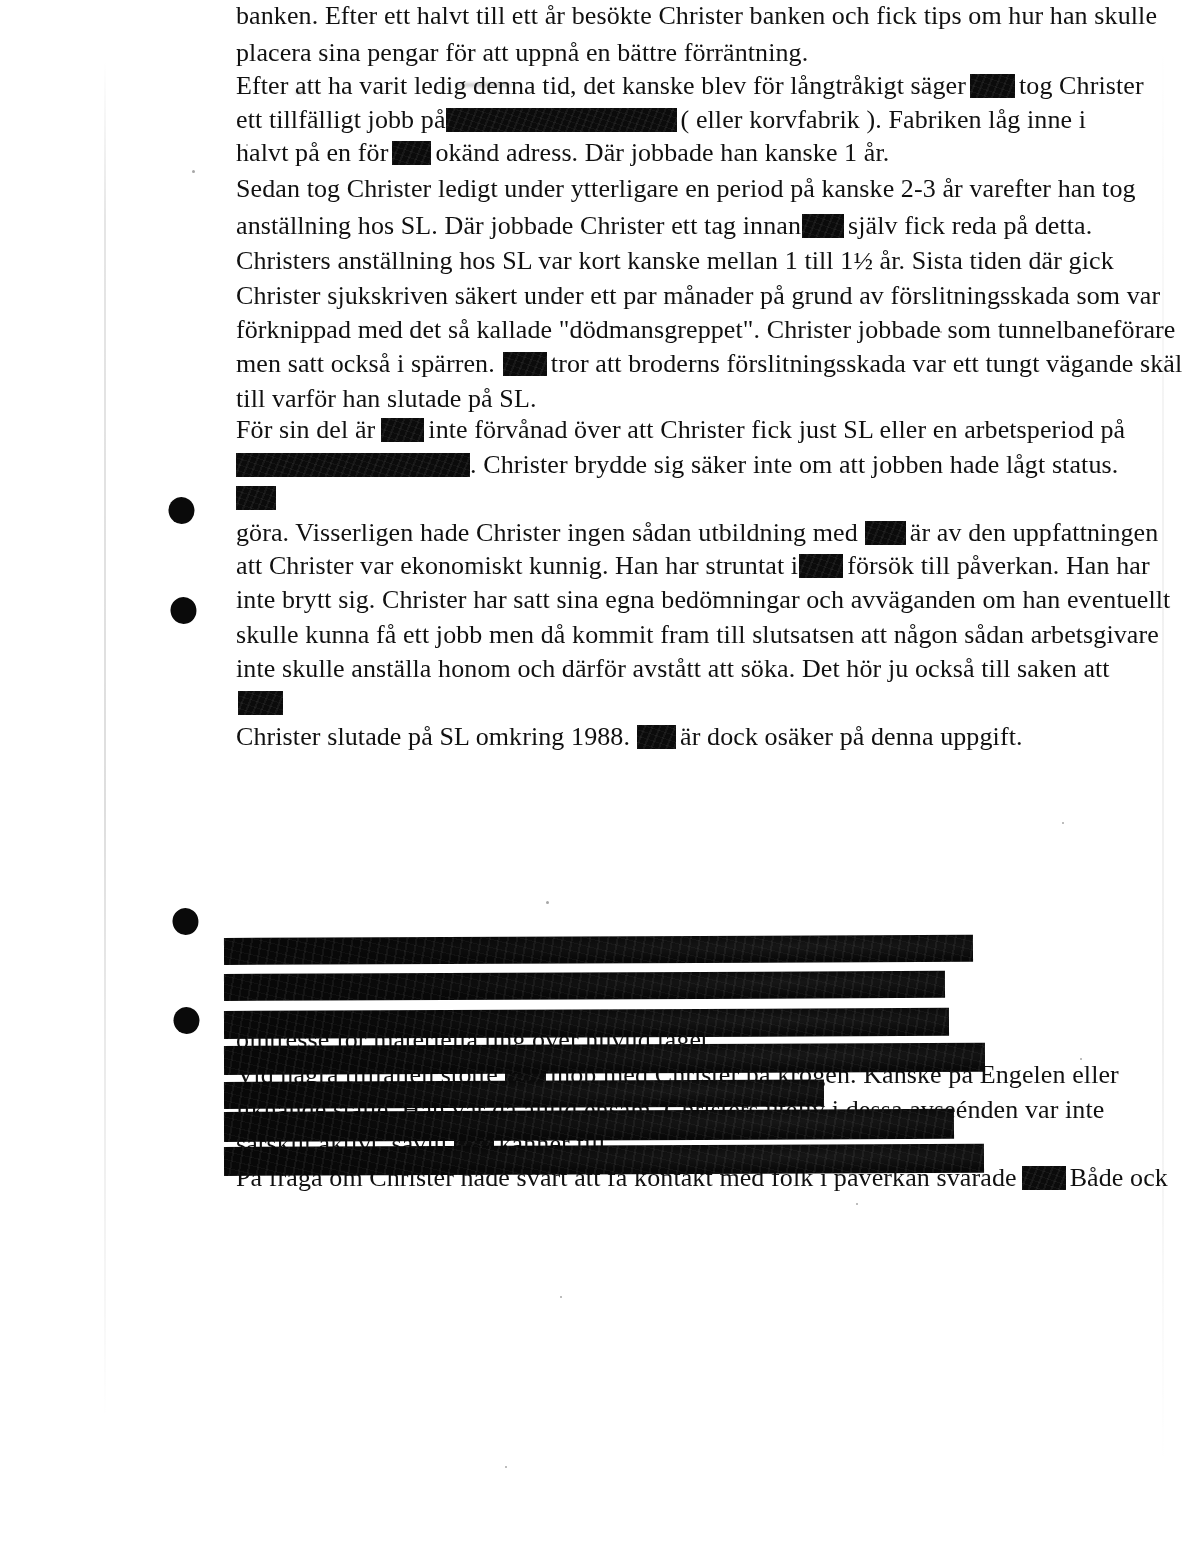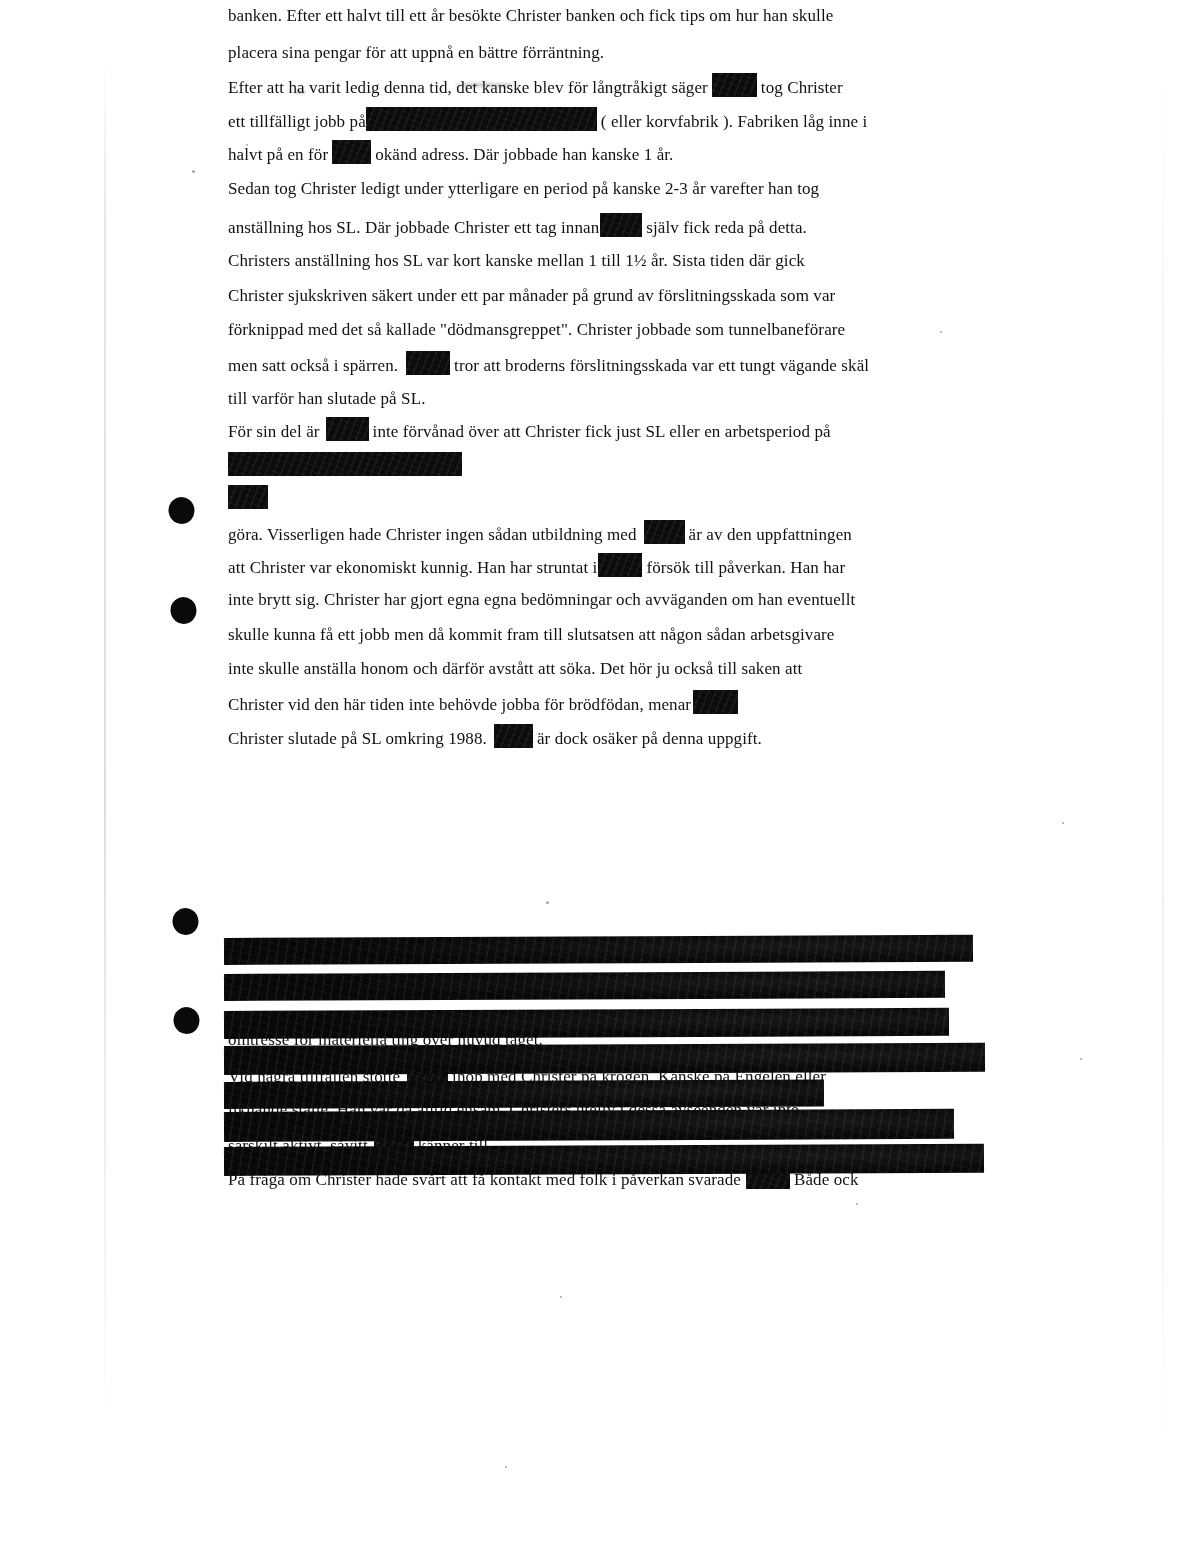--- a/index.html
+++ b/index.html
@@ -66,23 +66,23 @@
   }
 
   
   .body-text {
     position: absolute;
     left: 224px;
     width: 756px;
   }
   .line {
     position: absolute;
-    left: 4px;
+    left: 12px;
     white-space: nowrap;
-    font-size: 17px;
+    font-size: 26px;
     line-height: 26px;
     color: #111111;
     letter-spacing: 0.1px;
   }
 
   
   .redact-inline {
     display: inline-block;
     vertical-align: -4px;
     background: #0b0b0b;
@@ -179,41 +179,41 @@
       <span>men satt också i spärren.</span><span class="redact-inline" style="width:44px;margin-left:8px"></span><span>tror att broderns förslitningsskada var ett tungt vägande skäl</span>
     </div>
 
     <div class="line" style="top:386px">till varför han slutade på SL.</div>
 
     <div class="line" style="top:417px">
       <span>För sin del är</span><span class="redact-inline" style="width:43px;margin-left:6px"></span><span>inte förvånad över att Christer fick just SL eller en arbetsperiod på</span>
     </div>
 
     <div class="line" style="top:452px">
-      <span class="redact-inline" style="width:234px;margin-left:0;margin-right:0"></span>
+      <span class="redact-inline" style="width:234px;margin-left:0;margin-right:0"></span><span>. Christer brydde sig säker inte om att jobben hade lågt status.</span>
     </div>
 
     <div class="line" style="top:485px">
       <span class="redact-inline" style="width:40px;margin-left:0"></span>
     </div>
 
     <div class="line" style="top:520px">
       <span>göra. Visserligen hade Christer ingen sådan utbildning med</span><span class="redact-inline" style="width:41px;margin-left:7px"></span><span>är av den uppfattningen</span>
     </div>
 
     <div class="line" style="top:553px">
       <span>att Christer var ekonomiskt kunnig. Han har struntat i</span><span class="redact-inline" style="width:44px;margin-left:1px"></span><span>försök till påverkan. Han har</span>
     </div>
 
-    <div class="line" style="top:587px">inte brytt sig. Christer har gjort egna egna bedömningar och avväganden om han eventuellt</div>
+    <div class="line" style="top:587px">inte brytt sig. Christer har satt sina egna bedömningar och avväganden om han eventuellt</div>
     <div class="line" style="top:622px">skulle kunna få ett jobb men då kommit fram till slutsatsen att någon sådan arbetsgivare</div>
     <div class="line" style="top:656px">inte skulle anställa honom och därför avstått att söka. Det hör ju också till saken att</div>
 
     <div class="line" style="top:690px">
-      <span>Christer vid den här tiden inte behövde jobba för brödfödan, menar</span><span class="redact-inline" style="width:45px;margin-left:2px"></span>
+      <span class="redact-inline" style="width:45px;margin-left:2px"></span>
     </div>
 
     <div class="line" style="top:724px">
       <span>Christer slutade på SL omkring 1988.</span><span class="redact-inline" style="width:39px;margin-left:7px"></span><span>är dock osäker på denna uppgift.</span>
     </div>
 
     <div class="line" style="top:1027px">ointresse för materiella ting över huvud taget.</div>
 
     <div class="line" style="top:1062px">
       <span>Vid några tillfällen stötte</span><span class="redact-inline" style="width:41px;margin-left:7px"></span><span>ihop med Christer på krogen. Kanske på Engelen eller</span>

